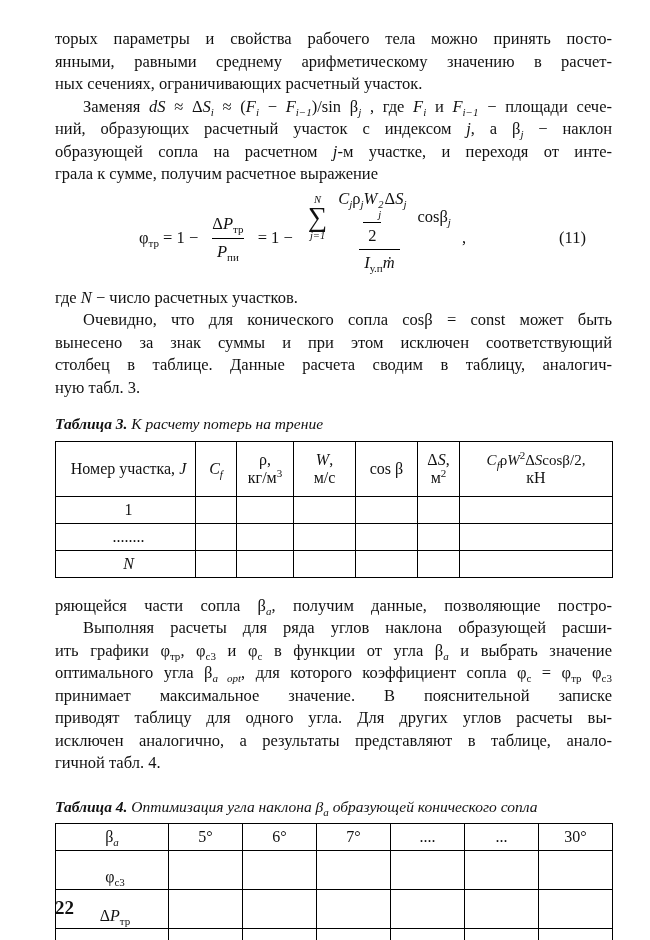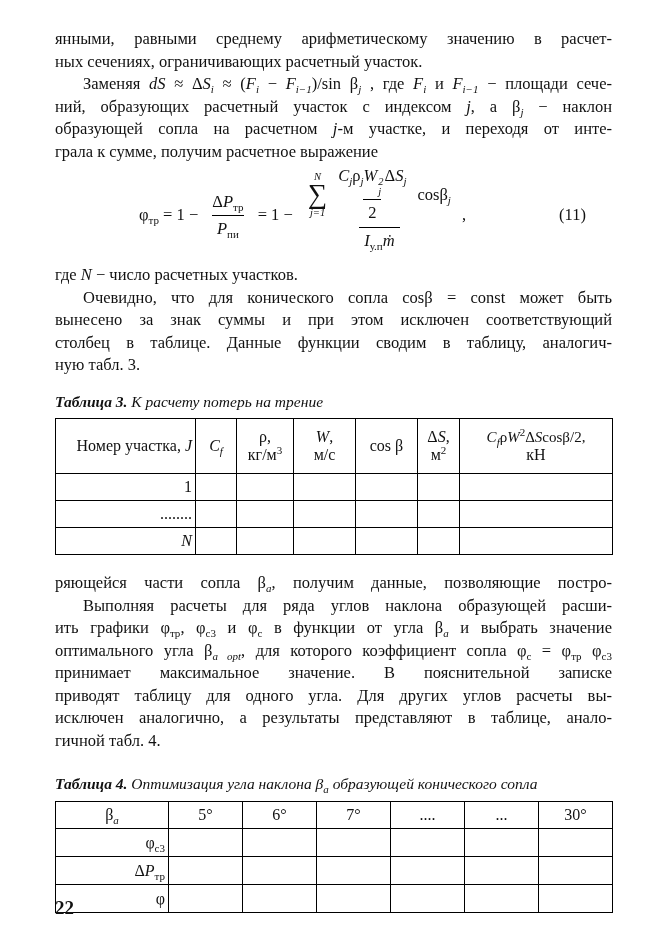--- a/index.html
+++ b/index.html
@@ -35,38 +35,39 @@
   .cap .bi{font-weight:bold;font-style:italic;}
   .cap .i{font-style:italic;}
   .cap3{margin-top:14px;}
   .cap4{margin-top:6px;}
 
   
   table{border-collapse:collapse;table-layout:fixed;width:557px;margin-top:5px;
         font-size:16px;line-height:18px;}
   table,td{border:1.5px solid #000;}
   td{text-align:center;vertical-align:middle;padding:2px 3px;overflow:hidden;}
-  td.left{text-align:right;padding-left:9px;}
+  td.left{text-align:center;padding-left:9px;}
   .t3 .hrow td{height:50px;}
   .t3 .drow td{height:22px;}
   .t4 .hrow td{height:22px;}
-  .t4 .drow td{height:19px;padding-top:5px;padding-bottom:3px;}
+  .t4 .drow td{height:19px;padding-top:16px;padding-bottom:3px;}
   .small2{font-size:15px;}
 
   .pagenum{position:absolute;left:55px;top:897px;font-weight:bold;font-size:19px;
            font-family:"Liberation Serif","DejaVu Serif",serif;}
   .sp{white-space:pre;}
 </style>
 </head>
 <body>
 
 <div class="page">
   <div class="content">
 
     <div>
+      <div class="ln jl">торых параметры и свойства рабочего тела можно принять посто-</div>
       <div class="ln jl">янными, равными среднему арифметическому значению в расчет-</div>
       <div class="ln ll">ных сечениях, ограничивающих расчетный участок.</div>
     </div>
 
     <div>
       <div class="ln jl ind"><span>Заменяя </span><span class="it">dS</span><span> ≈ Δ</span><span class="it">S</span><sub class="it">i</sub><span> ≈ (</span><span class="it">F</span><sub class="it">i</sub><span> − </span><span class="it">F</span><sub class="it">i−1</sub><span>)/sin β</span><sub class="it">j</sub><span> , где </span><span class="it">F</span><sub class="it">i</sub><span> и </span><span class="it">F</span><sub class="it">i−1</sub><span> − площади сече-</span></div>
       <div class="ln jl"><span>ний, образующих расчетный участок с индексом </span><span class="it">j</span><span>, а β</span><sub class="it">j</sub><span> − наклон</span></div>
       <div class="ln jl"><span>образующей сопла на расчетном </span><span class="it">j</span><span>-м участке, и переходя от инте-</span></div>
       <div class="ln ll">грала к сумме, получим расчетное выражение</div>
     </div>
@@ -98,21 +99,21 @@
       </span>
       <span>,</span>
       <span class="eqnum">(11)</span>
     </div>
 
     <div class="ln ll"><span>где </span><span class="it">N</span><span> − число расчетных участков.</span></div>
 
     <div>
       <div class="ln jl ind">Очевидно, что для конического сопла cosβ = const может быть</div>
       <div class="ln jl">вынесено за знак суммы и при этом исключен соответствующий</div>
-      <div class="ln jl">столбец в таблице. Данные функции сводим в таблицу, аналогич-</div>
+      <div class="ln jl">столбец в таблице. Данные расчета сводим в таблицу, аналогич-</div>
       <div class="ln ll">ную табл. 3.</div>
     </div>
 
     <div class="cap cap3"><span class="bi">Таблица 3.</span><span class="i"> К расчету потерь на трение</span></div>
 
     <table class="t3">
       <colgroup>
           <col style="width:140px">
           <col style="width:41px">
           <col style="width:57px">

